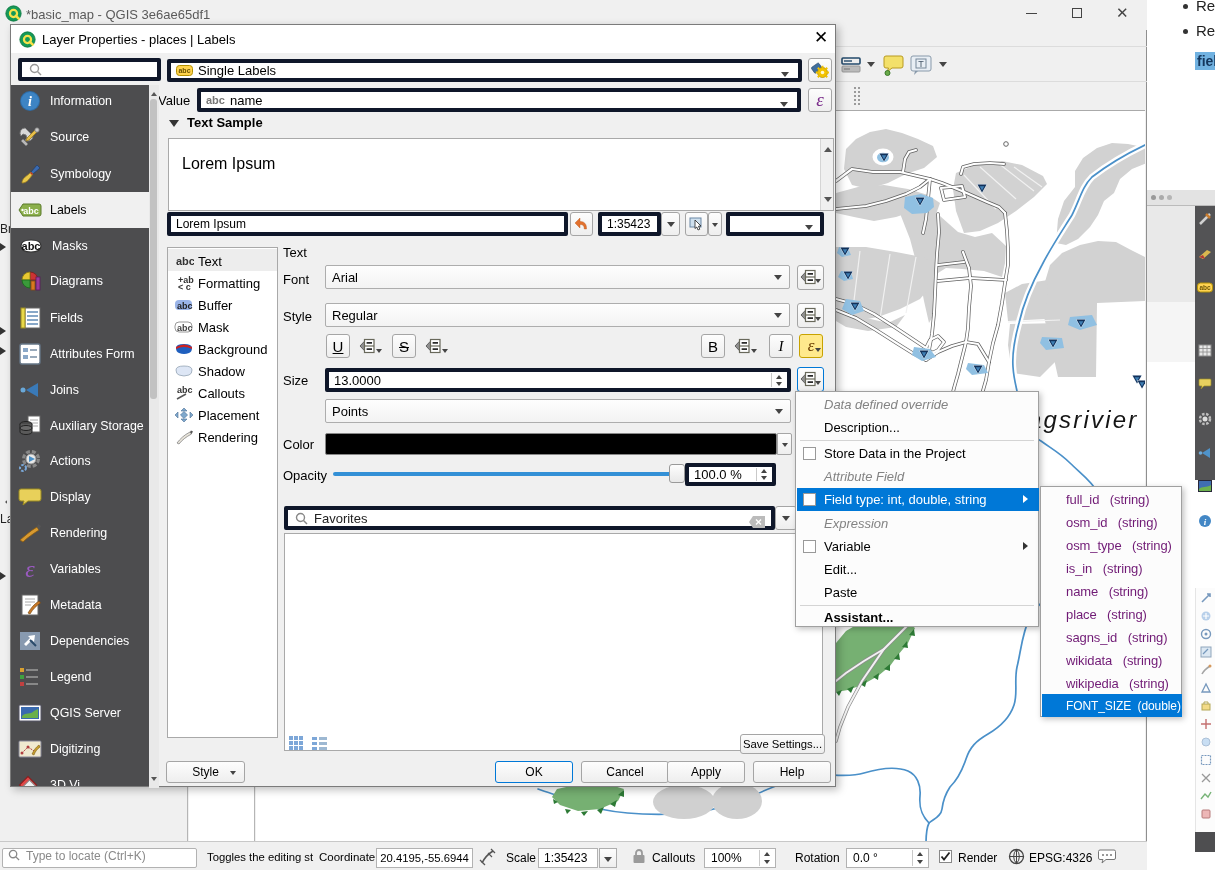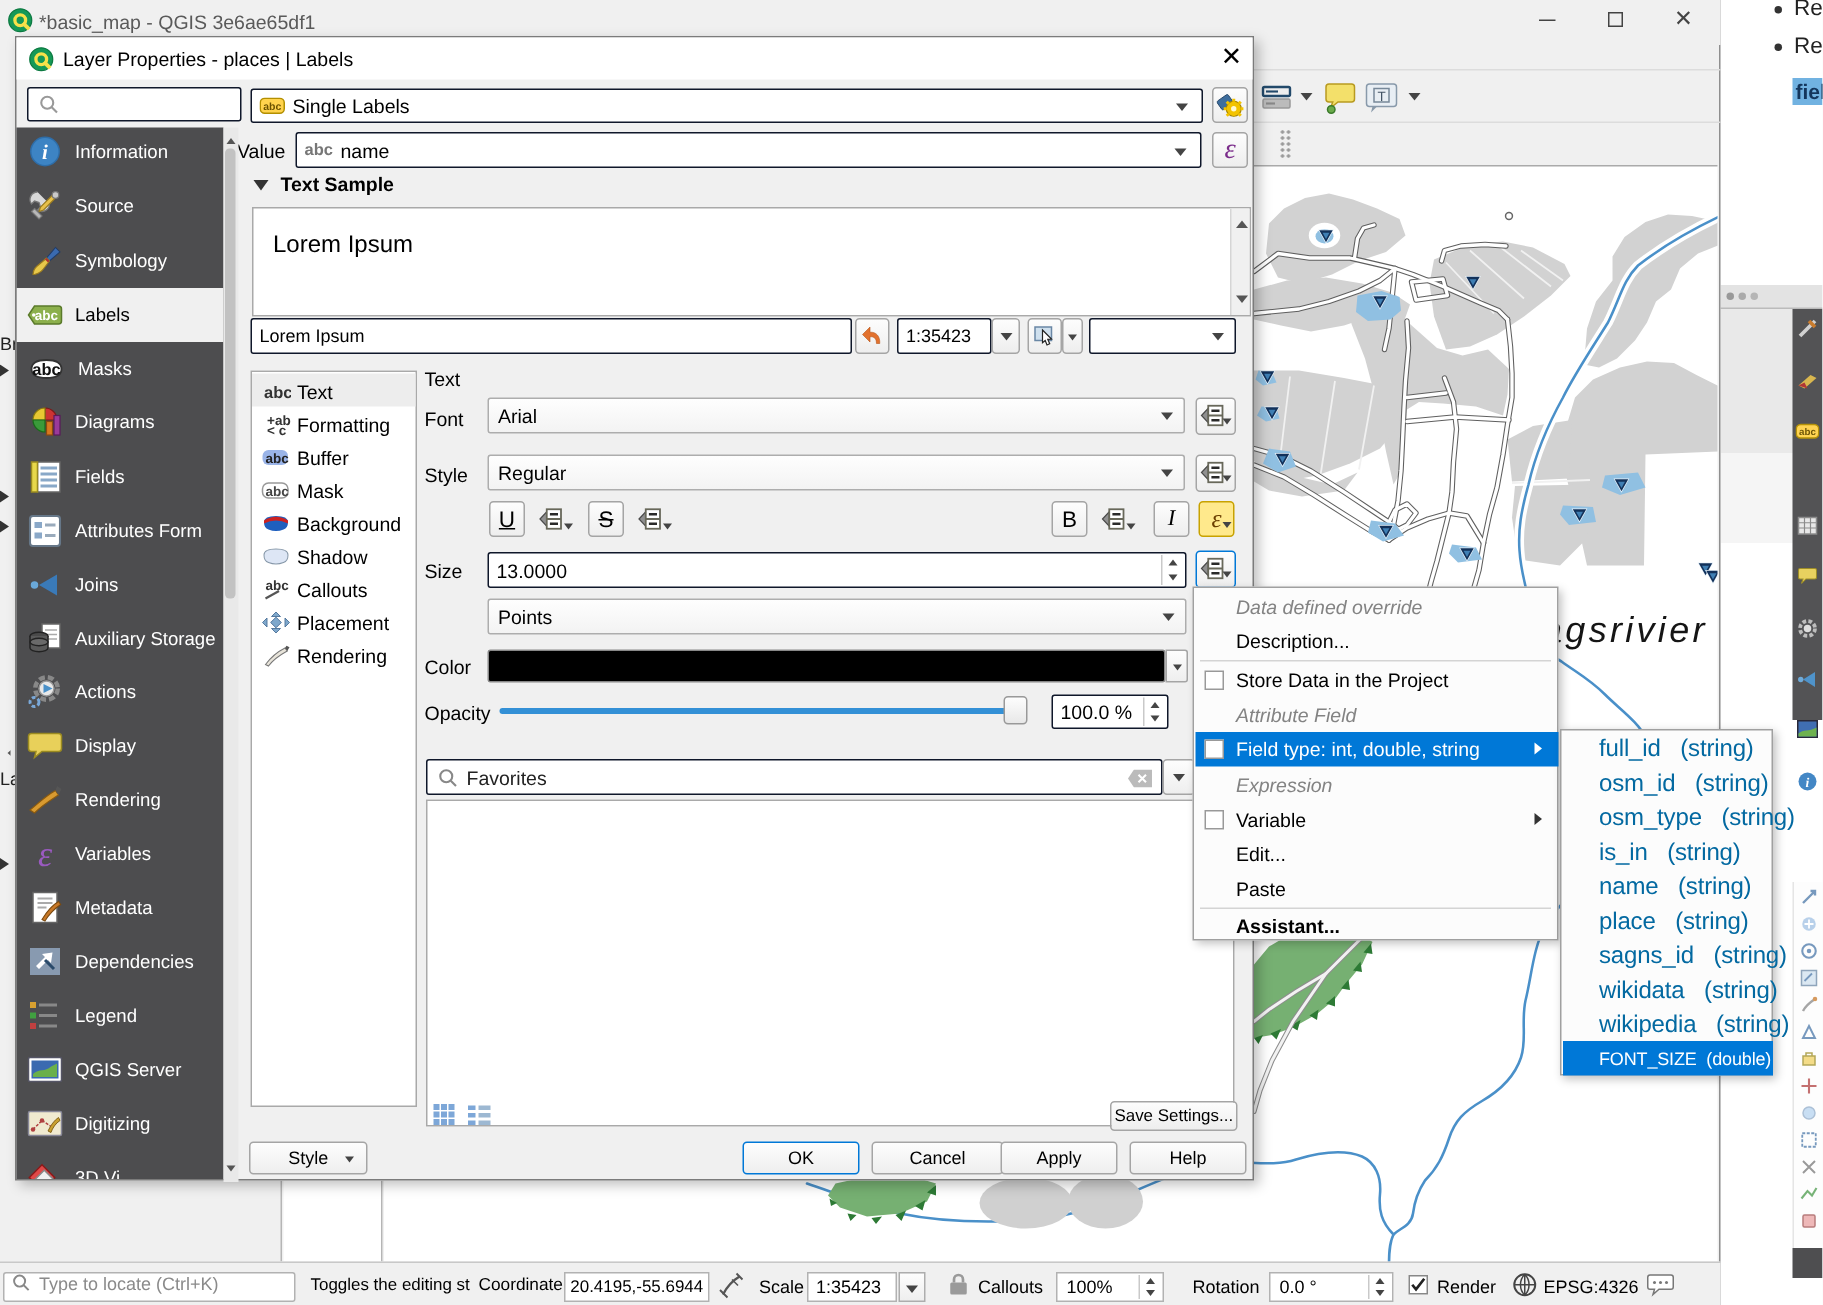--- a/index.html
+++ b/index.html
@@ -6,21 +6,21 @@
   html,body { width:1215px; height:870px; overflow:hidden; background:#fff;
     font-family:"Liberation Sans", sans-serif; }
   .abs { position:absolute; }
   #stage { position:relative; width:1215px; height:870px; }
   
   .combo { position:absolute; background:linear-gradient(180deg,#fefefe,#f3f3f3);
     border:1px solid #adadad; border-radius:2px; font-size:13px; color:#000;
     display:flex; align-items:center; padding-left:6px; }
   .combo .arr { position:absolute; right:7px; top:50%; margin-top:-2px;
     width:0; height:0; border:4px solid transparent; border-top:5px solid #444; }
-  .field { position:absolute; background:#fff; border:1px solid #0f172a;
+  .field { position:absolute; background:#fff; border:4px solid #0f172a;
     border-radius:2px; font-size:13px; color:#000; display:flex; align-items:center;
     padding-left:5px; }
   .btn { position:absolute; background:linear-gradient(180deg,#fdfdfd,#eee);
     border:1px solid #a5a5a5; border-radius:3px; font-size:13px; color:#000;
     display:flex; align-items:center; justify-content:center; white-space:nowrap; }
   .lbl { position:absolute; font-size:13px; color:#000; white-space:nowrap; }
   .spin { position:absolute; right:1px; top:1px; bottom:1px; width:15px;
     border-left:1px solid #c9c9c9; display:flex; flex-direction:column; }
   .spin div { flex:1; display:flex; align-items:center; justify-content:center; }
   .spin .up:after { content:""; width:0; height:0; border:3.5px solid transparent;
@@ -36,21 +36,21 @@
   .ddbtn:after, .ddflat:after { content:""; position:absolute; right:2px; bottom:3px; width:0; height:0;
     border:3px solid transparent; border-top:4px solid #444; }
   .sbitem { position:absolute; left:0; width:138px; height:36px; display:flex; align-items:center;
     color:#fff; font-size:12.4px; white-space:nowrap; }
   .sbitem svg { margin:0 8px 0 7px; flex:none; }
   .menurow { position:absolute; left:1px; width:242px; height:23px; display:flex; align-items:center;
     font-size:13px; color:#000; }
   .menurow .cb { width:13px; height:13px; background:#fff; border:1px solid #999; margin:0 8px 0 6px; flex:none; }
   .menurow .ind { width:27px; flex:none; }
   .subrow { position:absolute; left:1px; width:140px; height:23px; display:flex; align-items:center;
-    font-size:16px; color:#0369a1; padding-left:24px; white-space:nowrap; letter-spacing:-0.1px; }
+    font-size:13px; color:#701a75; padding-left:24px; white-space:nowrap; letter-spacing:-0.1px; }
 </style>
 </head>
 <body>
 <div id="stage">
 
   <div class="abs" id="rightdoc" style="left:1147px;top:0;width:68px;height:870px;background:#fff;">
     <div class="abs" style="left:36px;top:4px;width:5px;height:5px;border-radius:50%;background:#333;"></div>
     <div class="abs" style="left:49px;top:-3px;font-size:15px;color:#222;">Re</div>
     <div class="abs" style="left:36px;top:29px;width:5px;height:5px;border-radius:50%;background:#333;"></div>
     <div class="abs" style="left:49px;top:22px;font-size:15px;color:#222;">Re</div>
@@ -623,21 +623,21 @@
 
     <div class="lbl" style="left:272px;top:412px;">Color</div>
     <div class="abs" style="left:314px;top:408px;width:452px;height:22px;background:#000;border:1px solid #888;border-radius:2px;"></div>
     <div class="btn" style="left:766px;top:408px;width:15px;height:22px;border-radius:0 2px 2px 0;">
         <span style="width:0;height:0;border:3.5px solid transparent;border-top:4.5px solid #444;margin-top:4px;"></span>
       </div>
 
     <div class="lbl" style="left:272px;top:443px;">Opacity</div>
     <div class="abs" style="left:322px;top:447px;width:344px;height:4px;background:#3390d6;border-radius:2px;"></div>
     <div class="abs" style="left:658px;top:439px;width:16px;height:19px;background:linear-gradient(180deg,#fdfdfd,#e8e8e8);border:1px solid #999;border-radius:3px;"></div>
-    <div class="field" style="left:690px;top:438px;width:78px;height:23px;">100.0 %<div class="spin">
+    <div class="field" style="left:674px;top:438px;width:91px;height:23px;">100.0 %<div class="spin">
           <div class="up"></div>
           <div class="dn"></div>
         </div></div>
 
     <div class="field" style="left:273px;top:481px;width:491px;height:24px;color:#222;">
       <svg width="13" height="13" viewBox="0 0 13 13" style="margin:0 6px 0 2px;">
           <circle cx="5.5" cy="5.5" r="4" fill="none" stroke="#888" stroke-width="1.4"></circle>
           <path d="M8.5,8.5 L12,12" stroke="#888" stroke-width="1.4"></path>
         </svg>
       Favorites

